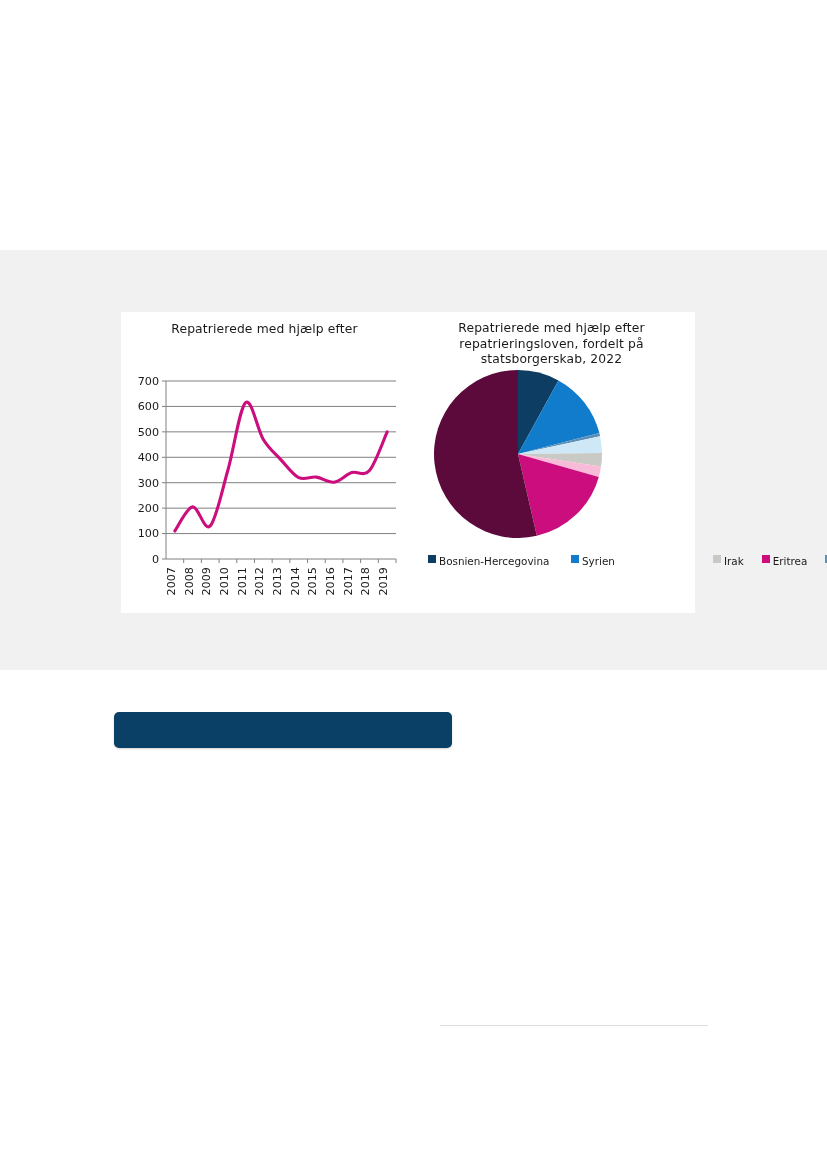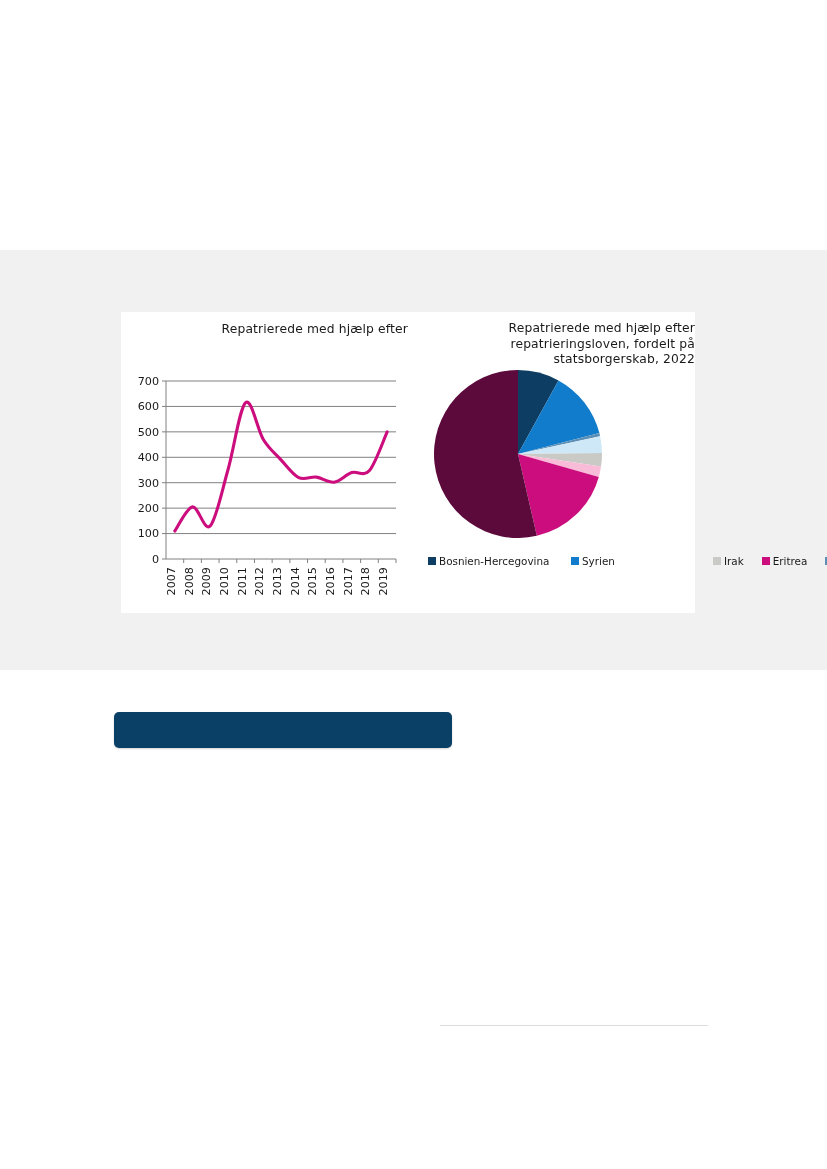--- a/index.html
+++ b/index.html
@@ -29,21 +29,21 @@
     background:#ffffff;
     display:flex;
     flex-direction:row;
   }
   .panel{position:relative;}
   .panel-line{width:287px;height:301px;}
   .panel-pie{width:287px;height:301px;}
 
   .chart-title{
     position:absolute;left:0;right:0;top:9px;
-    text-align:right;
+    text-align:center;
     font-size:12.3px;
     line-height:15.5px;
     color:#1a1a1a;
     letter-spacing:.15px;
     font-family:"DejaVu Sans", sans-serif;
   }
   .panel-line .chart-title{top:10px;}
   .panel-pie  .chart-title{top:9px;}
 
   
@@ -54,21 +54,21 @@
   .pie-legend{
     position:absolute;left:2px;top:243px;
     width:285px;
     display:grid;
     grid-template-columns:143px 142px;
     grid-auto-rows:12.6px;
     grid-auto-flow:column;
     font-size:10.4px;
     color:#1a1a1a;
   }
-  .legend-item{display:flex;align-items:center;gap:3px;line-height:12.6px;white-space:nowrap;padding-left:18px;}
+  .legend-item{display:flex;align-items:flex-start;gap:3px;line-height:12.6px;white-space:nowrap;padding-left:18px;}
   .legend-swatch{width:8px;height:8px;flex:0 0 8px;display:inline-block;}
   .legend-label{font-size:10.4px;}
 
   
   .blue-button{
     position:absolute;left:114px;top:712px;
     width:338px;height:36px;
     background:#0a3f66;
     border:none;border-radius:5px;
     box-shadow:0 1px 2px rgba(0,0,0,.18);

